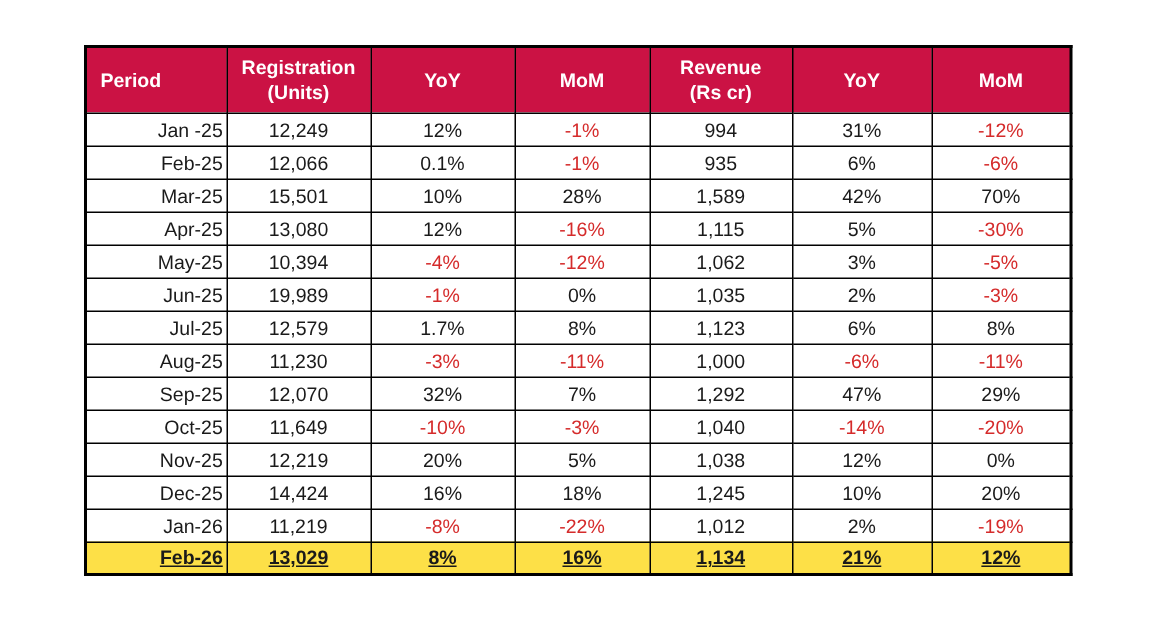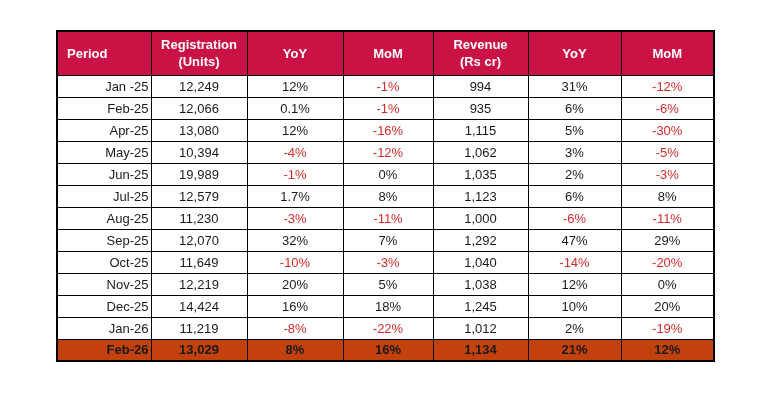--- a/index.html
+++ b/index.html
@@ -48,22 +48,23 @@
     background: #ffffff;
   }
   tbody td.col-period {
     text-align: right;
     padding-left: 9px;
   }
   tbody td.neg {
     color: #D52B2B;
   }
   tbody tr.highlight td {
-    background: #c2410c;
+    background: #fde047;
     font-weight: bold;
+    text-decoration: underline;
   }
 </style>
 </head>
 <body>
 
 <div class="table-wrap">
   <table>
     <colgroup>
         <col style="width: 94px;">
         <col style="width: 96px;">
@@ -99,20 +100,29 @@
         <tr>
           <td class="col-period">Feb-25</td>
           <td>12,066</td>
           <td>0.1%</td>
           <td class="neg">-1%</td>
           <td>935</td>
           <td>6%</td>
           <td class="neg">-6%</td>
         </tr>
         <tr>
+          <td class="col-period">Mar-25</td>
+          <td>15,501</td>
+          <td>10%</td>
+          <td>28%</td>
+          <td>1,589</td>
+          <td>42%</td>
+          <td>70%</td>
+        </tr>
+        <tr>
           <td class="col-period">Apr-25</td>
           <td>13,080</td>
           <td>12%</td>
           <td class="neg">-16%</td>
           <td>1,115</td>
           <td>5%</td>
           <td class="neg">-30%</td>
         </tr>
         <tr>
           <td class="col-period">May-25</td>

